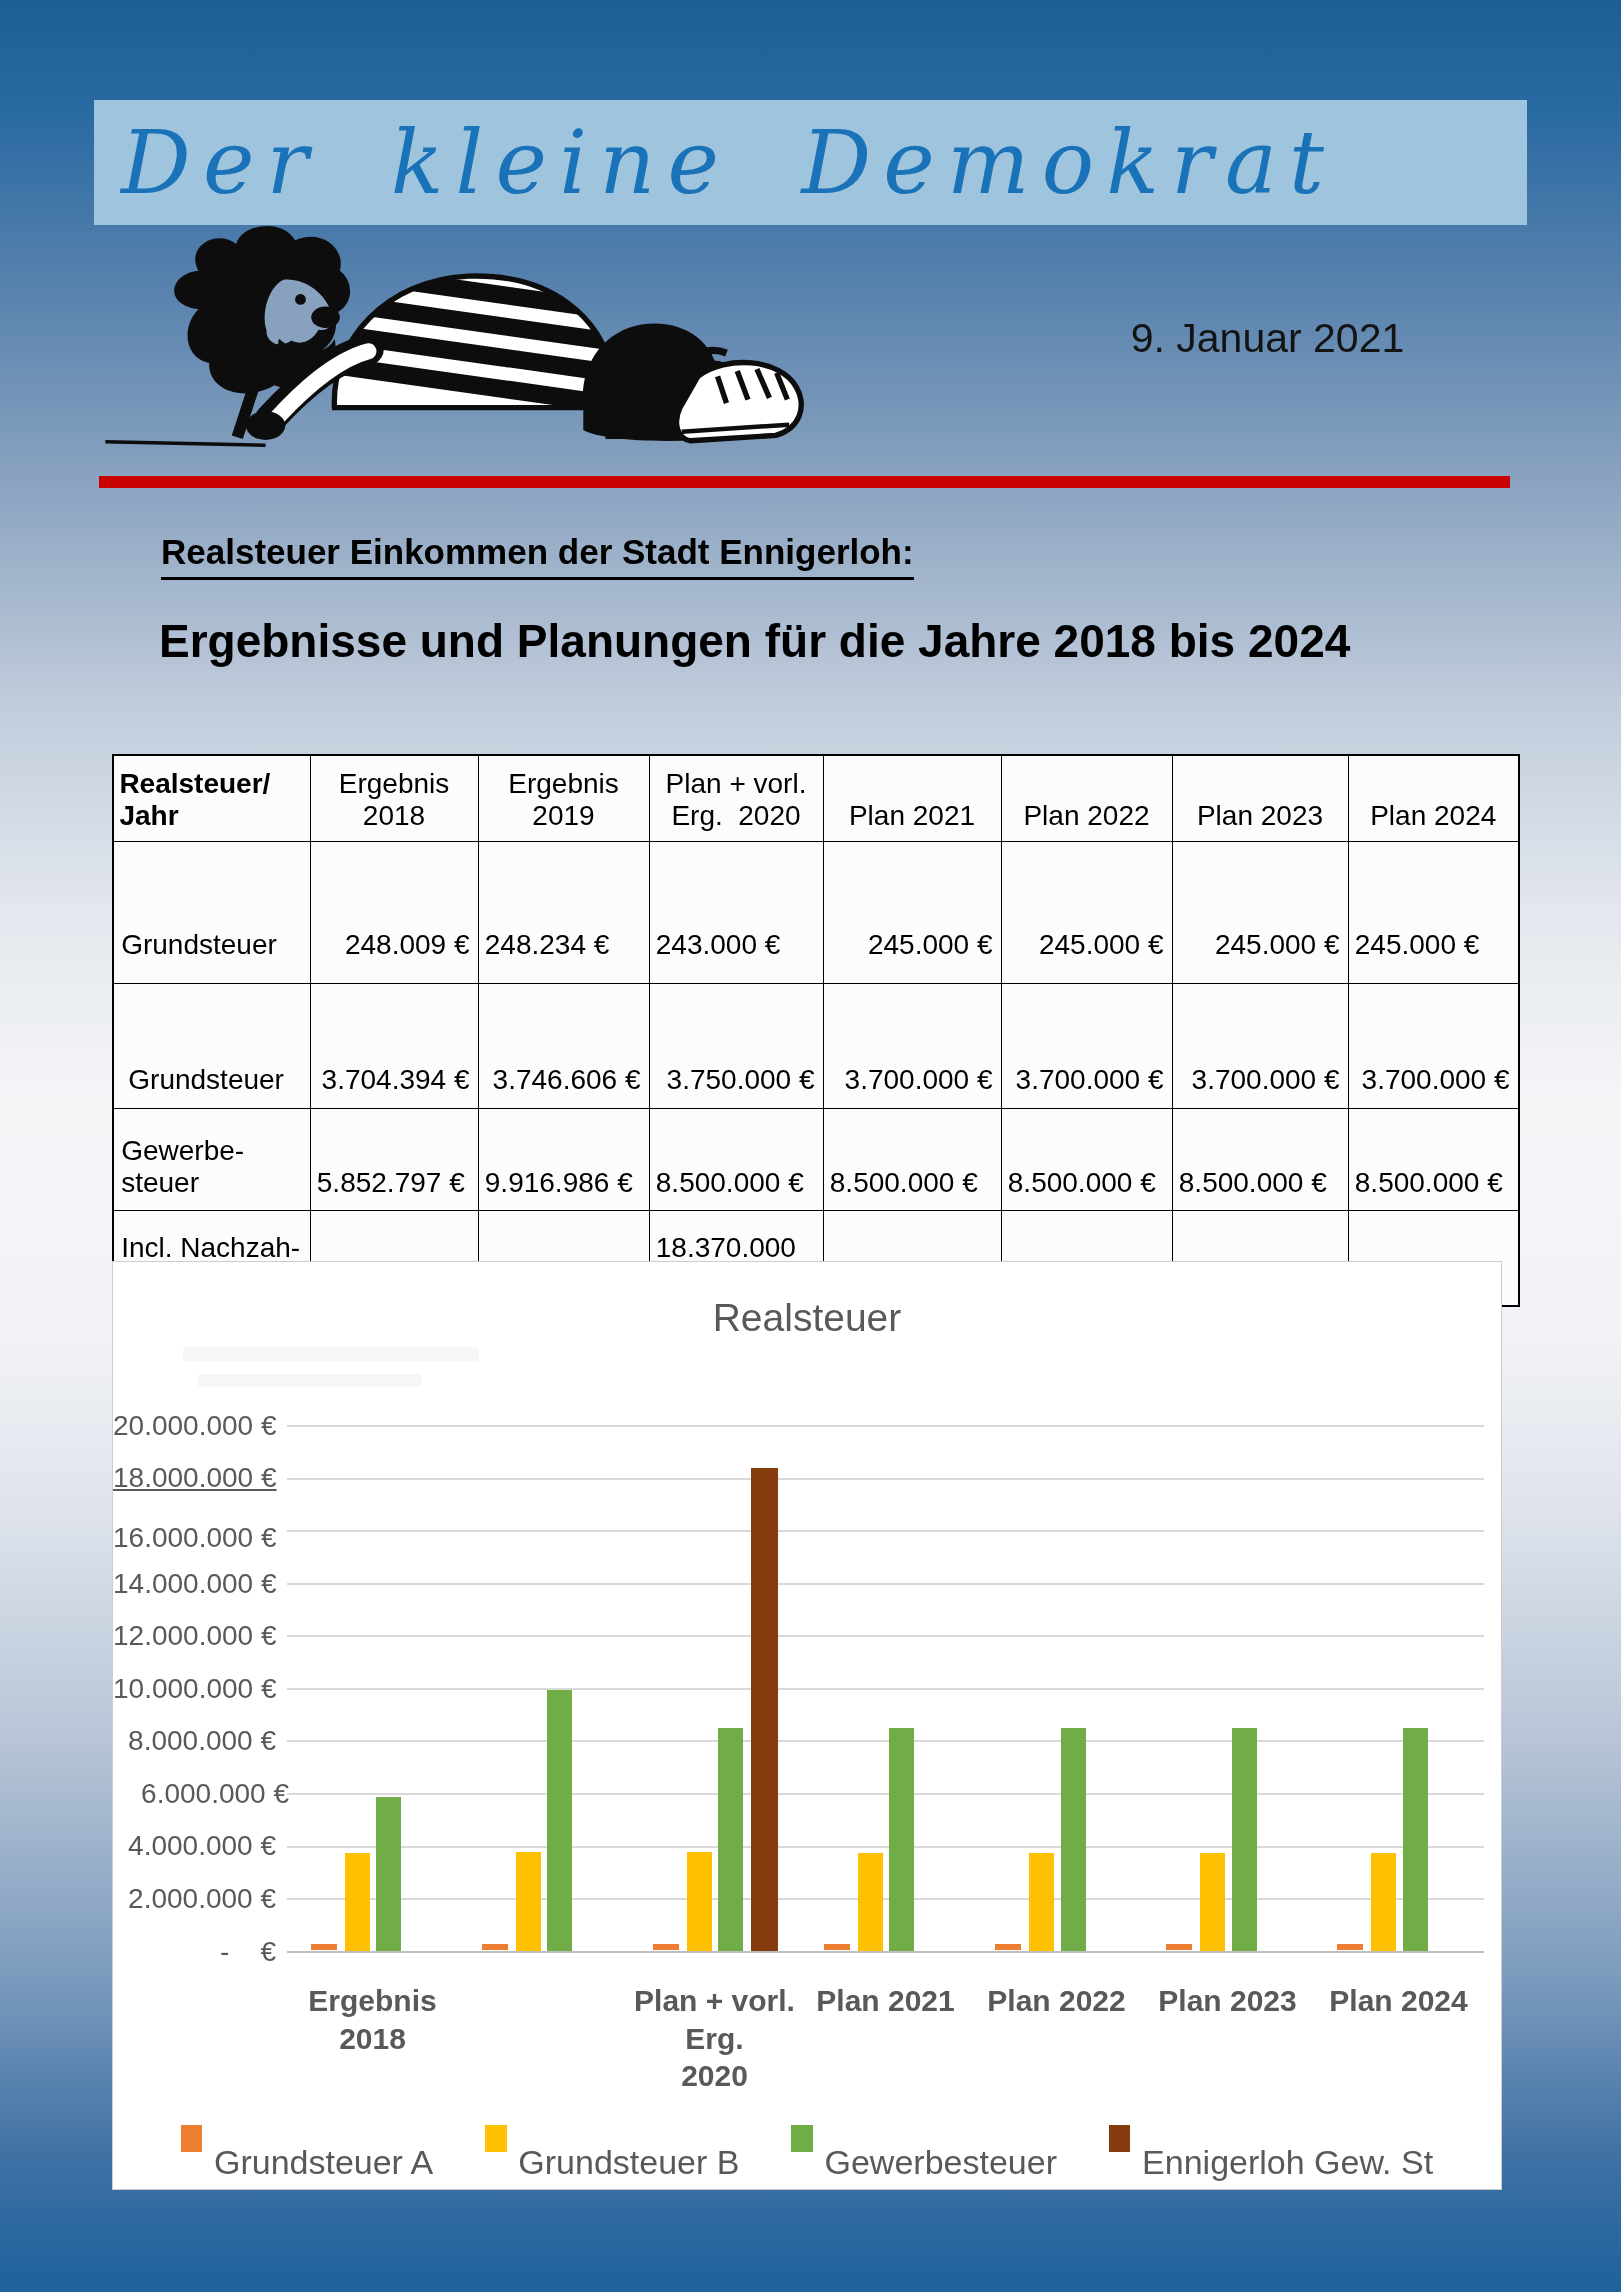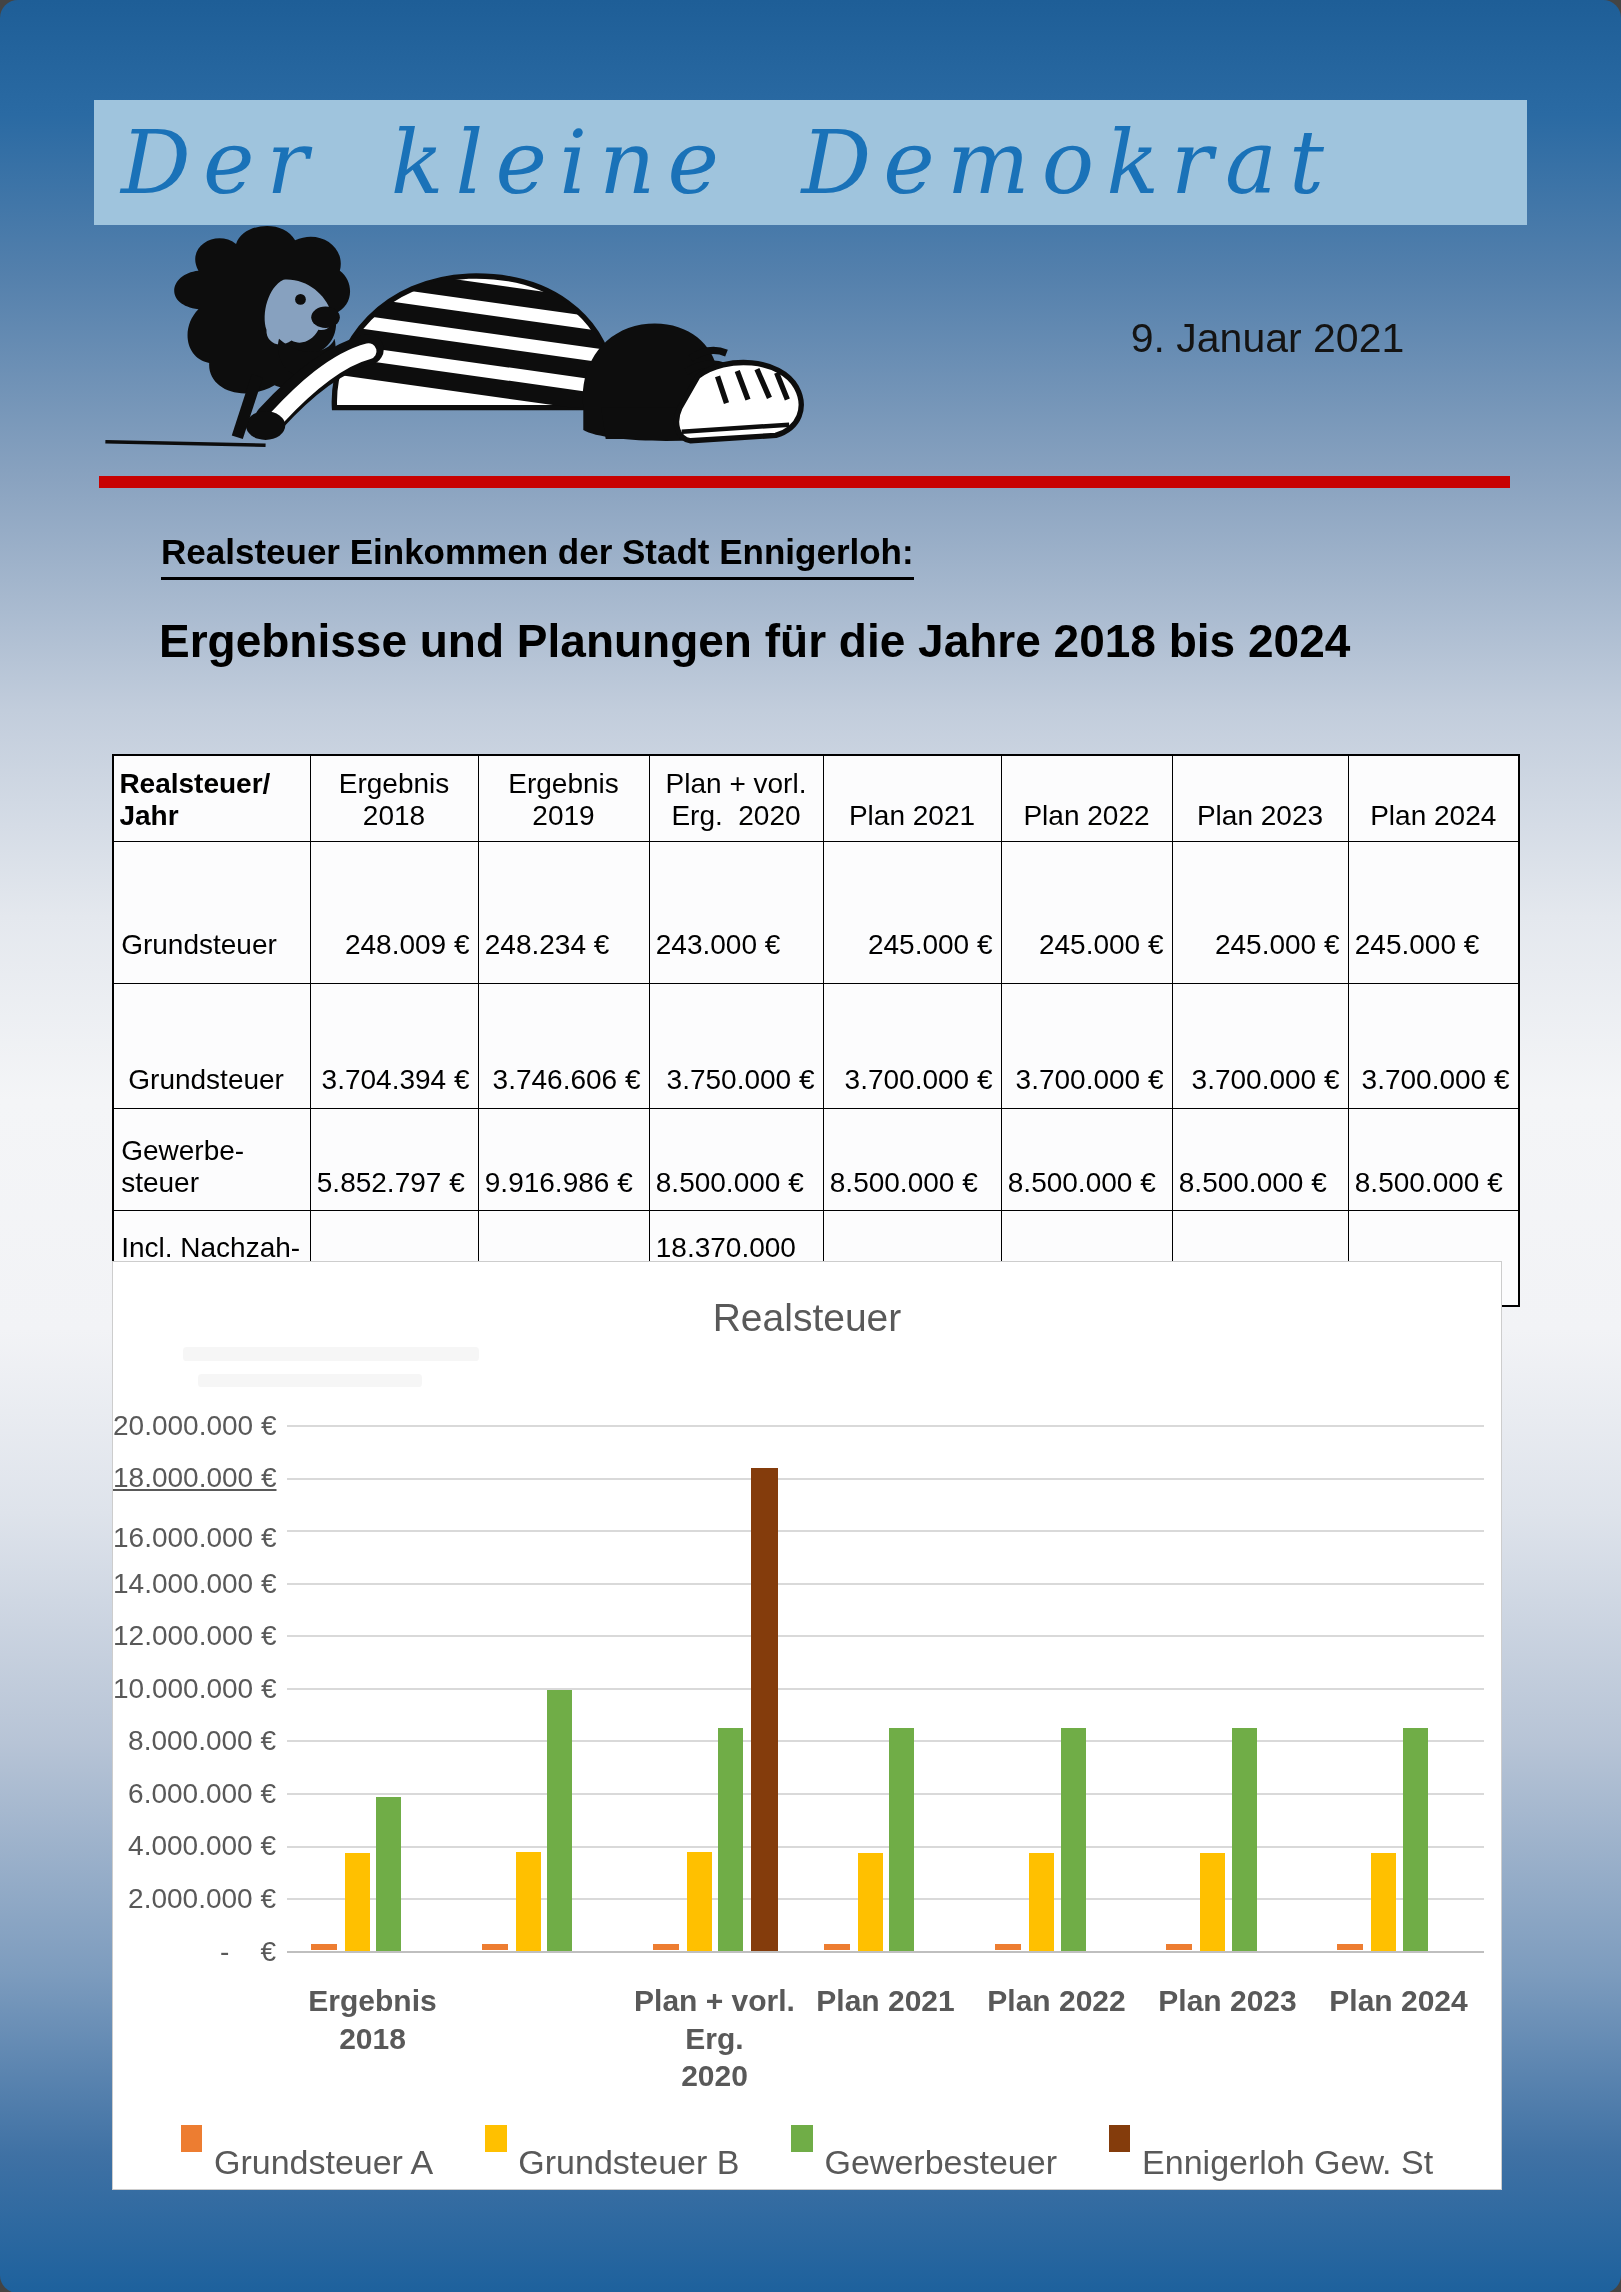--- a/index.html
+++ b/index.html
@@ -3,21 +3,20 @@
 <meta charset="utf-8">
 <style>
   html,body{margin:0;padding:0;background:#444;}
   .page{
     position:relative;width:1621px;height:2293px;overflow:hidden;
     font-family:"Liberation Sans",sans-serif;
     background:linear-gradient(180deg,
       #1E5E97 0%, #2A6AA3 5%, #5480AC 12%, #8AA3C0 21%,
       #C2CDDC 31%, #E4E8EE 40%, #F4F5F7 48%, #F2F3F6 58%,
       #DEE3EB 66%, #B7C4D6 76%, #7D9CBE 86%, #3F71A4 94%, #1D619D 100%);
-    border-radius:18px;
   }
   
   .masthead{position:absolute;left:94px;top:100px;width:1433px;height:125px;
     background:#9FC4DD;display:flex;align-items:center;}
   .masthead h1{margin:0;padding-left:27px;font-family:"DejaVu Serif",serif;
     font-style:italic;font-weight:normal;font-size:87px;color:#1A72B8;
     letter-spacing:0.14em;word-spacing:0.35em;white-space:nowrap;}
   
   .cartoon{position:absolute;left:100px;top:224px;width:716px;height:251px;}
   
@@ -227,21 +226,21 @@
     <div class="smudge" style="left:70px;top:85px;width:296px;height:14.3px"></div>
     <div class="smudge" style="left:85px;top:112px;width:224px;height:12.5px"></div>
     <div class="chart-title">Realsteuer</div>
   <div class="gridline base" style="left: 174px; width: 1197px; top: 689px;"></div>
       <div class="ylab" style="top: 690px;">-    €</div>
       <div class="gridline" style="left: 174px; width: 1197px; top: 636px;"></div>
       <div class="ylab" style="top: 637px;">2.000.000 €</div>
       <div class="gridline" style="left: 174px; width: 1197px; top: 584px;"></div>
       <div class="ylab" style="top: 584px;">4.000.000 €</div>
       <div class="gridline" style="left: 174px; width: 1197px; top: 531px;"></div>
-      <div class="ylab" style="top: 532px;">6.000.000 €</div>
+      <div class="ylab" style="top: 532px; padding-left: 13px;">6.000.000 €</div>
       <div class="gridline" style="left: 174px; width: 1197px; top: 478px;"></div>
       <div class="ylab" style="top: 479px;">8.000.000 €</div>
       <div class="gridline" style="left: 174px; width: 1197px; top: 426px;"></div>
       <div class="ylab" style="top: 427px;">10.000.000 €</div>
       <div class="gridline" style="left: 174px; width: 1197px; top: 373px;"></div>
       <div class="ylab" style="top: 374px;">12.000.000 €</div>
       <div class="gridline" style="left: 174px; width: 1197px; top: 321px;"></div>
       <div class="ylab" style="top: 322px;">14.000.000 €</div>
       <div class="gridline" style="left: 174px; width: 1197px; top: 268px;"></div>
       <div class="ylab" style="top: 276px;">16.000.000 €</div>

